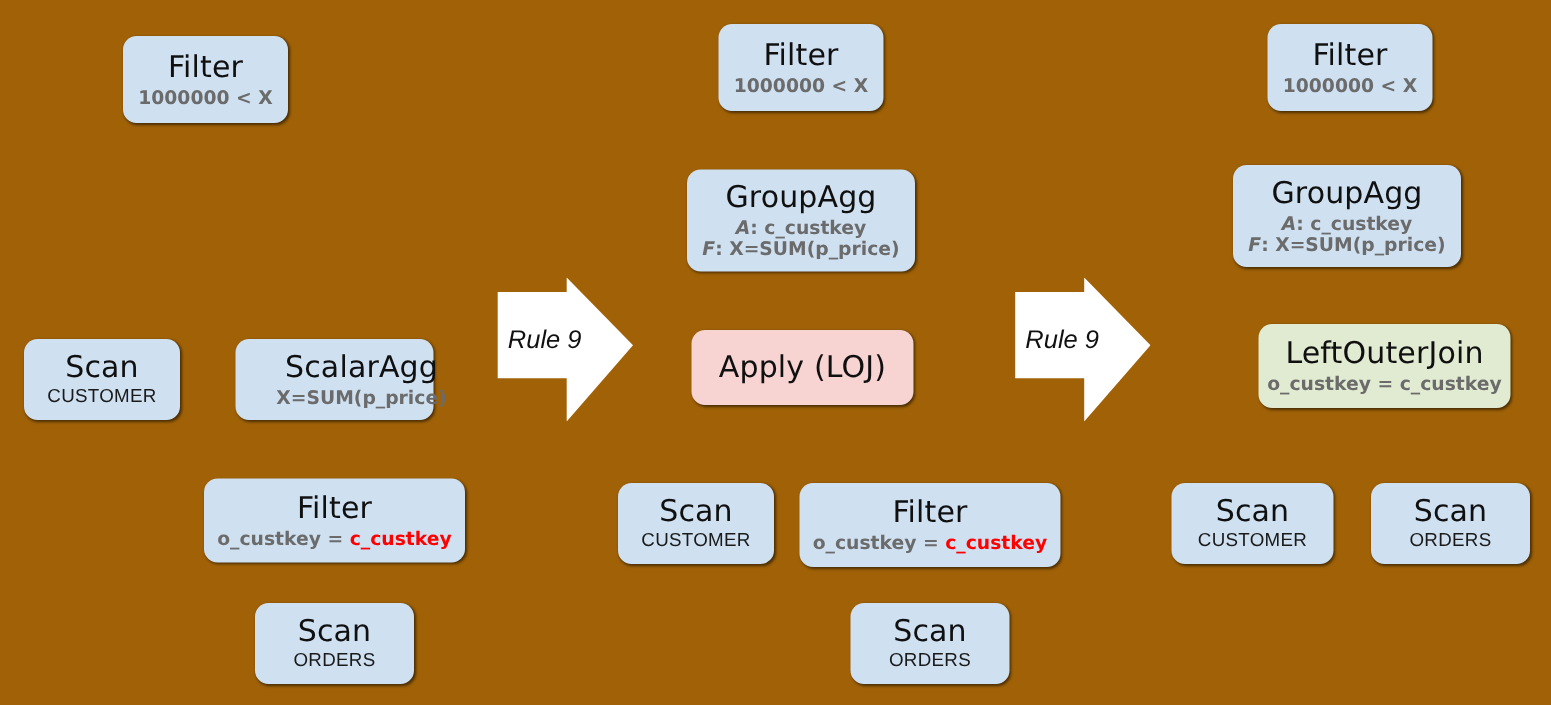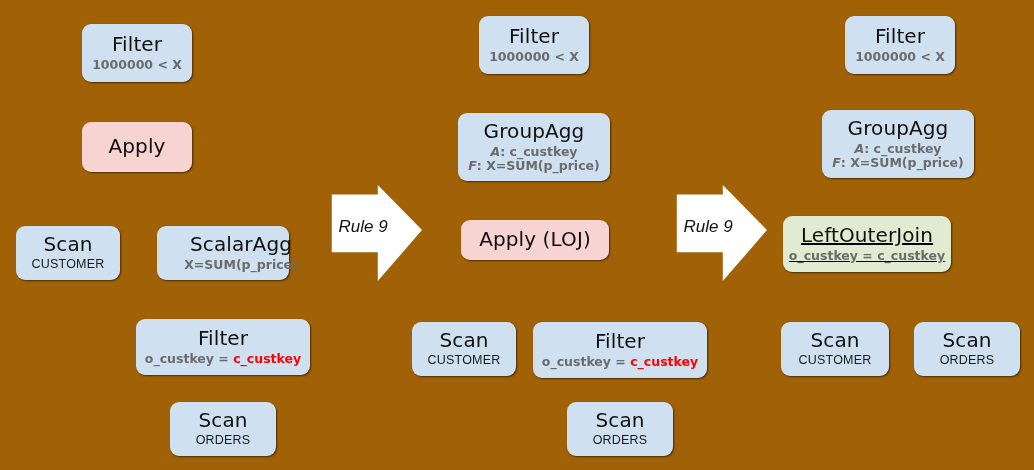--- a/index.html
+++ b/index.html
@@ -83,23 +83,20 @@
   }
 </style>
 </head>
 <body>
 
 <div id="stage">
     <div class="node fill-blue" style="left: 82px; top: 24px; width: 110px; height: 58px;">
       <div class="title">Filter</div>
       <div class="sub">1000000 &lt; X</div>
     </div>
-    <div class="node fill-pink" style="left: 82px; top: 122px; width: 110px; height: 50px;">
-      <div class="title">Apply</div>
-    </div>
     <div class="node fill-blue" style="left: 16px; top: 226px; width: 104px; height: 54px;">
       <div class="title">Scan</div>
       <div class="sub mono">CUSTOMER</div>
     </div>
     <div class="node fill-blue" style="left: 157px; top: 226px; width: 132px; height: 54px; padding-left: 36px;">
       <div class="title">ScalarAgg</div>
       <div class="sub">X=SUM(p_price)</div>
     </div>
     <div class="node fill-blue" style="left: 136px; top: 319px; width: 174px; height: 56px;">
       <div class="title">Filter</div>
@@ -111,21 +108,21 @@
     </div>
     <div class="node fill-blue" style="left: 479px; top: 16px; width: 110px; height: 58px;">
       <div class="title">Filter</div>
       <div class="sub">1000000 &lt; X</div>
     </div>
     <div class="node fill-blue" style="left: 458px; top: 113px; width: 152px; height: 68px;">
       <div class="title">GroupAgg</div>
       <div class="sub"><span class="tag">A</span><span>: c_custkey</span></div>
       <div class="sub line2"><span class="tag">F</span><span>: X=SUM(p_price)</span></div>
     </div>
-    <div class="node fill-pink" style="left: 461px; top: 220px; width: 148px; height: 40px;">
+    <div class="node fill-pink" style="left: 461px; top: 220px; width: 148px; height: 50px;">
       <div class="title">Apply (LOJ)</div>
     </div>
     <div class="node fill-blue" style="left: 412px; top: 322px; width: 104px; height: 54px;">
       <div class="title">Scan</div>
       <div class="sub mono">CUSTOMER</div>
     </div>
     <div class="node fill-blue" style="left: 533px; top: 322px; width: 174px; height: 56px;">
       <div class="title">Filter</div>
       <div class="sub"><span>o_custkey = </span><span class="hl">c_custkey</span></div>
     </div>
@@ -135,21 +132,21 @@
     </div>
     <div class="node fill-blue" style="left: 845px; top: 16px; width: 110px; height: 58px;">
       <div class="title">Filter</div>
       <div class="sub">1000000 &lt; X</div>
     </div>
     <div class="node fill-blue" style="left: 822px; top: 110px; width: 152px; height: 68px;">
       <div class="title">GroupAgg</div>
       <div class="sub"><span class="tag">A</span><span>: c_custkey</span></div>
       <div class="sub line2"><span class="tag">F</span><span>: X=SUM(p_price)</span></div>
     </div>
-    <div class="node fill-green" style="left: 783px; top: 216px; width: 168px; height: 56px; text-decoration: underline;">
+    <div class="node fill-green" style="left: 839px; top: 216px; width: 168px; height: 56px;">
       <div class="title">LeftOuterJoin</div>
       <div class="sub">o_custkey = c_custkey</div>
     </div>
     <div class="node fill-blue" style="left: 781px; top: 322px; width: 108px; height: 54px;">
       <div class="title">Scan</div>
       <div class="sub mono">CUSTOMER</div>
     </div>
     <div class="node fill-blue" style="left: 914px; top: 322px; width: 106px; height: 54px;">
       <div class="title">Scan</div>
       <div class="sub mono">ORDERS</div>

